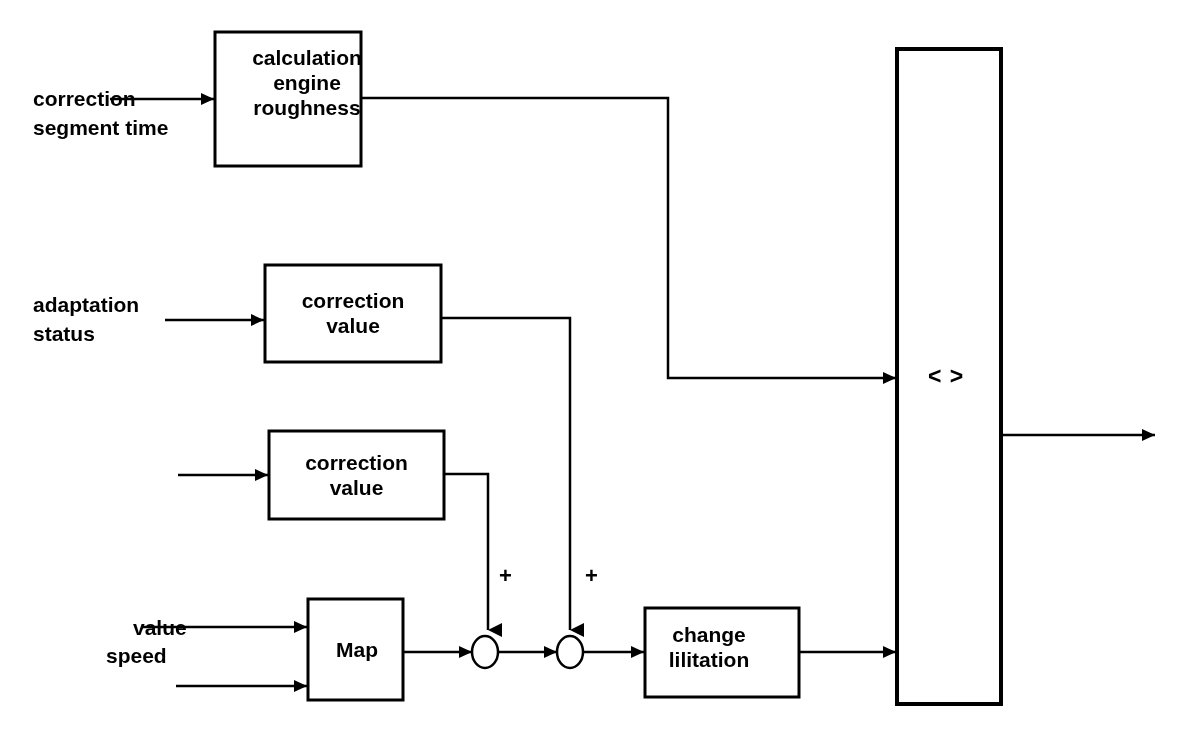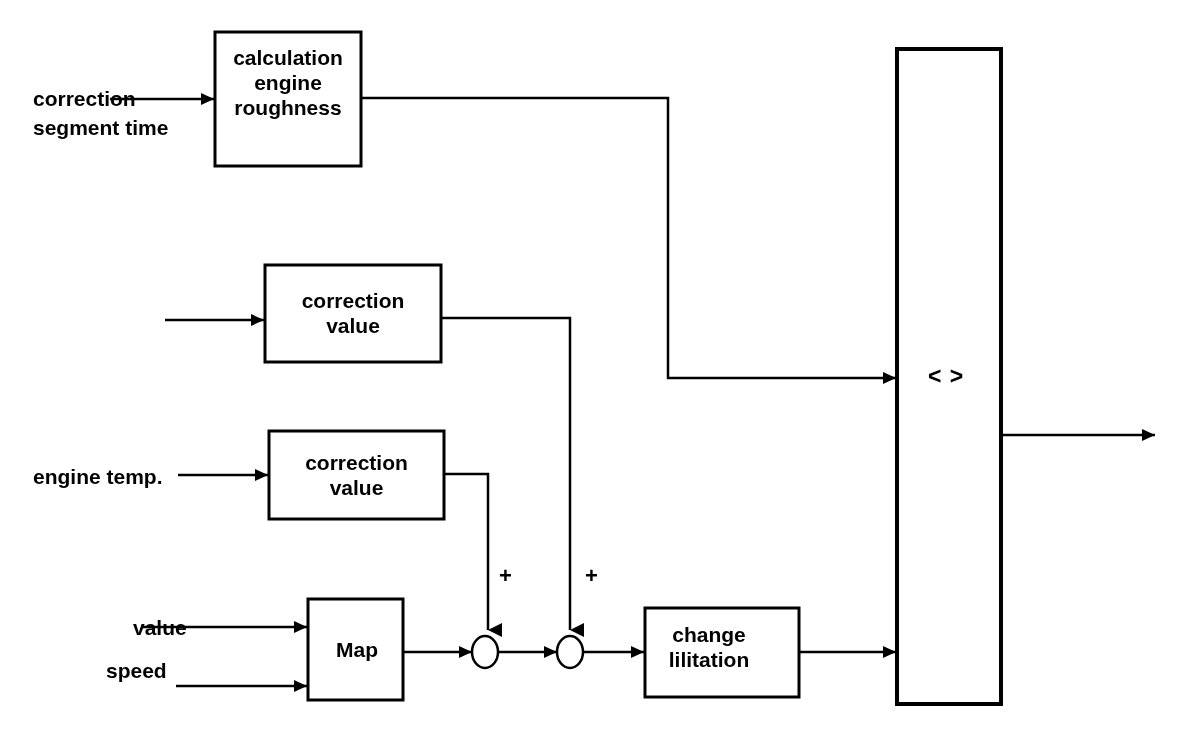--- a/index.html
+++ b/index.html
@@ -110,45 +110,46 @@
     <line x1="580" y1="652" x2="644" y2="652" stroke="#000000" stroke-width="2.5" marker-end="url(#ah)"></line>
 
     <ellipse cx="485" cy="652" rx="13" ry="16" fill="#ffffff" stroke="#000000" stroke-width="2.5"></ellipse>
     <ellipse cx="570" cy="652" rx="13" ry="16" fill="#ffffff" stroke="#000000" stroke-width="2.5"></ellipse>
 
     <line x1="799" y1="652" x2="896" y2="652" stroke="#000000" stroke-width="2.5" marker-end="url(#ah)"></line>
 
     <line x1="1001" y1="435" x2="1155" y2="435" stroke="#000000" stroke-width="2.5" marker-end="url(#ah)"></line>
   </svg>
 
-  <div class="blk-label" style="left:215px; top:45px; width:146px;">calculation
+  <div class="blk-label" style="left:215px; top:45px; width:146px;padding-left:19px;">calculation
 engine
 roughness</div>
 
   <div class="blk-label" style="left:265px; top:288px; width:176px;">correction
 value</div>
 
   <div class="blk-label" style="left:269px; top:450px; width:175px;">correction
 value</div>
 
   <div class="blk-label" style="left:308px; top:637px; width:98px;">Map</div>
 
   <div class="blk-label" style="left:645px; top:622px; width:128px;">change
 lilitation</div>
 
   <div class="cmp-sym" style="left:928px; top:363px;">&lt; &gt;</div>
 
   <div class="io-label" style="left:33px; top:84px;">correction
 segment time</div>
 
+  <div class="io-label" style="left:33px; top:290px;">adaptation
+status</div>
 
-  <div class="io-label" style="left:33px; top:462px;">engine temp.</div>
 
   <div class="io-label" style="left:133px; top:613px;">value</div>
 
-  <div class="io-label" style="left:106px; top:656px;text-align:center;">speed</div>
+  <div class="io-label" style="left:106px; top:641px;text-align:center;">speed</div>
 
   <div class="sum-sign" style="left:499px; top:563px;">+</div>
 
   <div class="sum-sign" style="left:585px; top:563px;">+</div>
 
 
 </div>
 
 </body></html>

